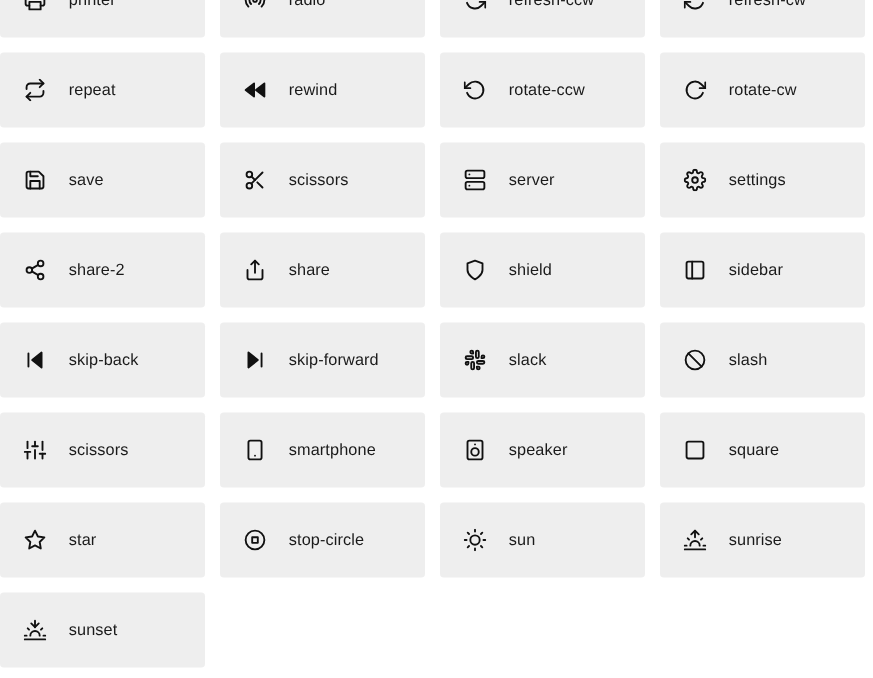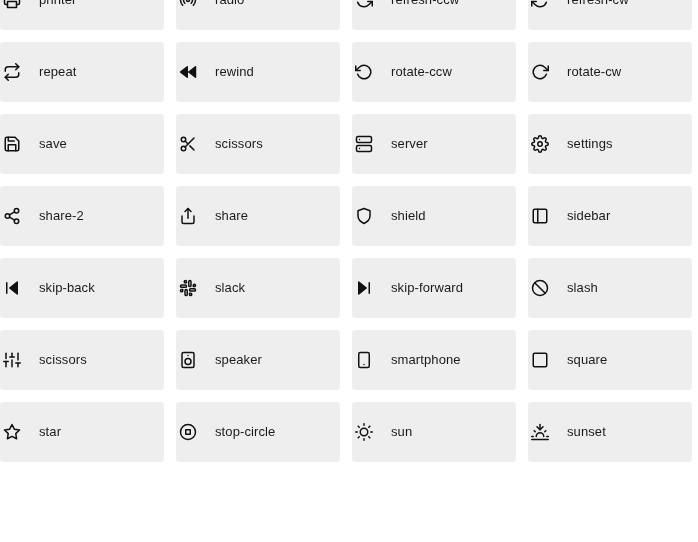--- a/index.html
+++ b/index.html
@@ -22,21 +22,21 @@
     grid-template-columns: repeat(4, 164px);
     column-gap: 12px;
     row-gap: 12px;
   }
   .icon-card {
     height: 60px;
     background: #eeeeee;
     border-radius: 3px;
     display: flex;
     align-items: center;
-    padding-left: 2px;
+    padding-left: 18px;
     box-sizing: border-box;
     overflow: hidden;
   }
   .icon-glyph {
     width: 20px;
     height: 20px;
     flex: 0 0 20px;
     color: #111111;
     display: flex;
     align-items: center;
@@ -228,40 +228,40 @@
         <svg viewBox="0 0 24 24">
           <polygon points="19 20 9 12 19 4 19 20" fill="currentColor"></polygon>
           <line x1="5" y1="19" x2="5" y2="5"></line>
         </svg>
       </span>
       <span class="icon-label">skip-back</span>
     </div>
     <div class="icon-card">
       <span class="icon-glyph">
         <svg viewBox="0 0 24 24">
+          <polygon points="5 4 15 12 5 20 5 4" fill="currentColor"></polygon>
+          <line x1="19" y1="5" x2="19" y2="19"></line>
+        </svg>
+      </span>
+      <span class="icon-label">skip-forward</span>
+    </div>
+    <div class="icon-card">
+      <span class="icon-glyph">
+        <svg viewBox="0 0 24 24">
           <path d="M14.5 10c-.83 0-1.5-.67-1.5-1.5v-5c0-.83.67-1.5 1.5-1.5s1.5.67 1.5 1.5v5c0 .83-.67 1.5-1.5 1.5z"></path>
           <path d="M20.5 10H19V8.5c0-.83.67-1.5 1.5-1.5s1.5.67 1.5 1.5-.67 1.5-1.5 1.5z"></path>
           <path d="M9.5 14c.83 0 1.5.67 1.5 1.5v5c0 .83-.67 1.5-1.5 1.5S8 21.33 8 20.5v-5c0-.83.67-1.5 1.5-1.5z"></path>
           <path d="M3.5 14H5v1.5c0 .83-.67 1.5-1.5 1.5S2 16.33 2 15.5 2.67 14 3.5 14z"></path>
           <path d="M14 14.5c0-.83.67-1.5 1.5-1.5h5c.83 0 1.5.67 1.5 1.5s-.67 1.5-1.5 1.5h-5c-.83 0-1.5-.67-1.5-1.5z"></path>
           <path d="M15.5 19H14v1.5c0 .83.67 1.5 1.5 1.5s1.5-.67 1.5-1.5-.67-1.5-1.5-1.5z"></path>
           <path d="M10 9.5C10 8.67 9.33 8 8.5 8h-5C2.67 8 2 8.67 2 9.5S2.67 11 3.5 11h5c.83 0 1.5-.67 1.5-1.5z"></path>
           <path d="M8.5 5H10V3.5C10 2.67 9.33 2 8.5 2S7 2.67 7 3.5 7.67 5 8.5 5z"></path>
         </svg>
       </span>
       <span class="icon-label">slack</span>
-    </div>
-    <div class="icon-card">
-      <span class="icon-glyph">
-        <svg viewBox="0 0 24 24">
-          <polygon points="5 4 15 12 5 20 5 4" fill="currentColor"></polygon>
-          <line x1="19" y1="5" x2="19" y2="19"></line>
-        </svg>
-      </span>
-      <span class="icon-label">skip-forward</span>
     </div>
     <div class="icon-card">
       <span class="icon-glyph">
         <svg viewBox="0 0 24 24">
           <circle cx="12" cy="12" r="10"></circle>
           <line x1="4.93" y1="4.93" x2="19.07" y2="19.07"></line>
         </svg>
       </span>
       <span class="icon-label">slash</span>
     </div>
@@ -277,35 +277,35 @@
           <line x1="1" y1="14" x2="7" y2="14"></line>
           <line x1="9" y1="8" x2="15" y2="8"></line>
           <line x1="17" y1="16" x2="23" y2="16"></line>
         </svg>
       </span>
       <span class="icon-label">scissors</span>
     </div>
     <div class="icon-card">
       <span class="icon-glyph">
         <svg viewBox="0 0 24 24">
+          <rect x="5" y="2" width="14" height="20" rx="2" ry="2"></rect>
+          <line x1="12" y1="18" x2="12.01" y2="18"></line>
+        </svg>
+      </span>
+      <span class="icon-label">smartphone</span>
+    </div>
+    <div class="icon-card">
+      <span class="icon-glyph">
+        <svg viewBox="0 0 24 24">
           <rect x="4" y="2" width="16" height="20" rx="2" ry="2"></rect>
           <circle cx="12" cy="14" r="4"></circle>
           <line x1="12" y1="6" x2="12.01" y2="6"></line>
         </svg>
       </span>
       <span class="icon-label">speaker</span>
-    </div>
-    <div class="icon-card">
-      <span class="icon-glyph">
-        <svg viewBox="0 0 24 24">
-          <rect x="5" y="2" width="14" height="20" rx="2" ry="2"></rect>
-          <line x1="12" y1="18" x2="12.01" y2="18"></line>
-        </svg>
-      </span>
-      <span class="icon-label">smartphone</span>
     </div>
     <div class="icon-card">
       <span class="icon-glyph">
         <svg viewBox="0 0 24 24">
           <rect x="3" y="3" width="18" height="18" rx="2" ry="2"></rect>
         </svg>
       </span>
       <span class="icon-label">square</span>
     </div>
     <div class="icon-card">
@@ -338,20 +338,35 @@
           <line x1="4.22" y1="19.78" x2="5.64" y2="18.36"></line>
           <line x1="18.36" y1="5.64" x2="19.78" y2="4.22"></line>
         </svg>
       </span>
       <span class="icon-label">sun</span>
     </div>
     <div class="icon-card">
       <span class="icon-glyph">
         <svg viewBox="0 0 24 24">
           <path d="M17 18a5 5 0 0 0-10 0"></path>
+          <line x1="12" y1="2" x2="12" y2="9"></line>
+          <line x1="4.22" y1="10.22" x2="5.64" y2="11.64"></line>
+          <line x1="1" y1="18" x2="3" y2="18"></line>
+          <line x1="21" y1="18" x2="23" y2="18"></line>
+          <line x1="18.36" y1="11.64" x2="19.78" y2="10.22"></line>
+          <line x1="23" y1="22" x2="1" y2="22"></line>
+          <polyline points="8 6 12 2 16 6"></polyline>
+        </svg>
+      </span>
+      <span class="icon-label">sunrise</span>
+    </div>
+    <div class="icon-card">
+      <span class="icon-glyph">
+        <svg viewBox="0 0 24 24">
+          <path d="M17 18a5 5 0 0 0-10 0"></path>
           <line x1="12" y1="9" x2="12" y2="2"></line>
           <line x1="4.22" y1="10.22" x2="5.64" y2="11.64"></line>
           <line x1="1" y1="18" x2="3" y2="18"></line>
           <line x1="21" y1="18" x2="23" y2="18"></line>
           <line x1="18.36" y1="11.64" x2="19.78" y2="10.22"></line>
           <line x1="23" y1="22" x2="1" y2="22"></line>
           <polyline points="16 5 12 9 8 5"></polyline>
         </svg>
       </span>
       <span class="icon-label">sunset</span>

